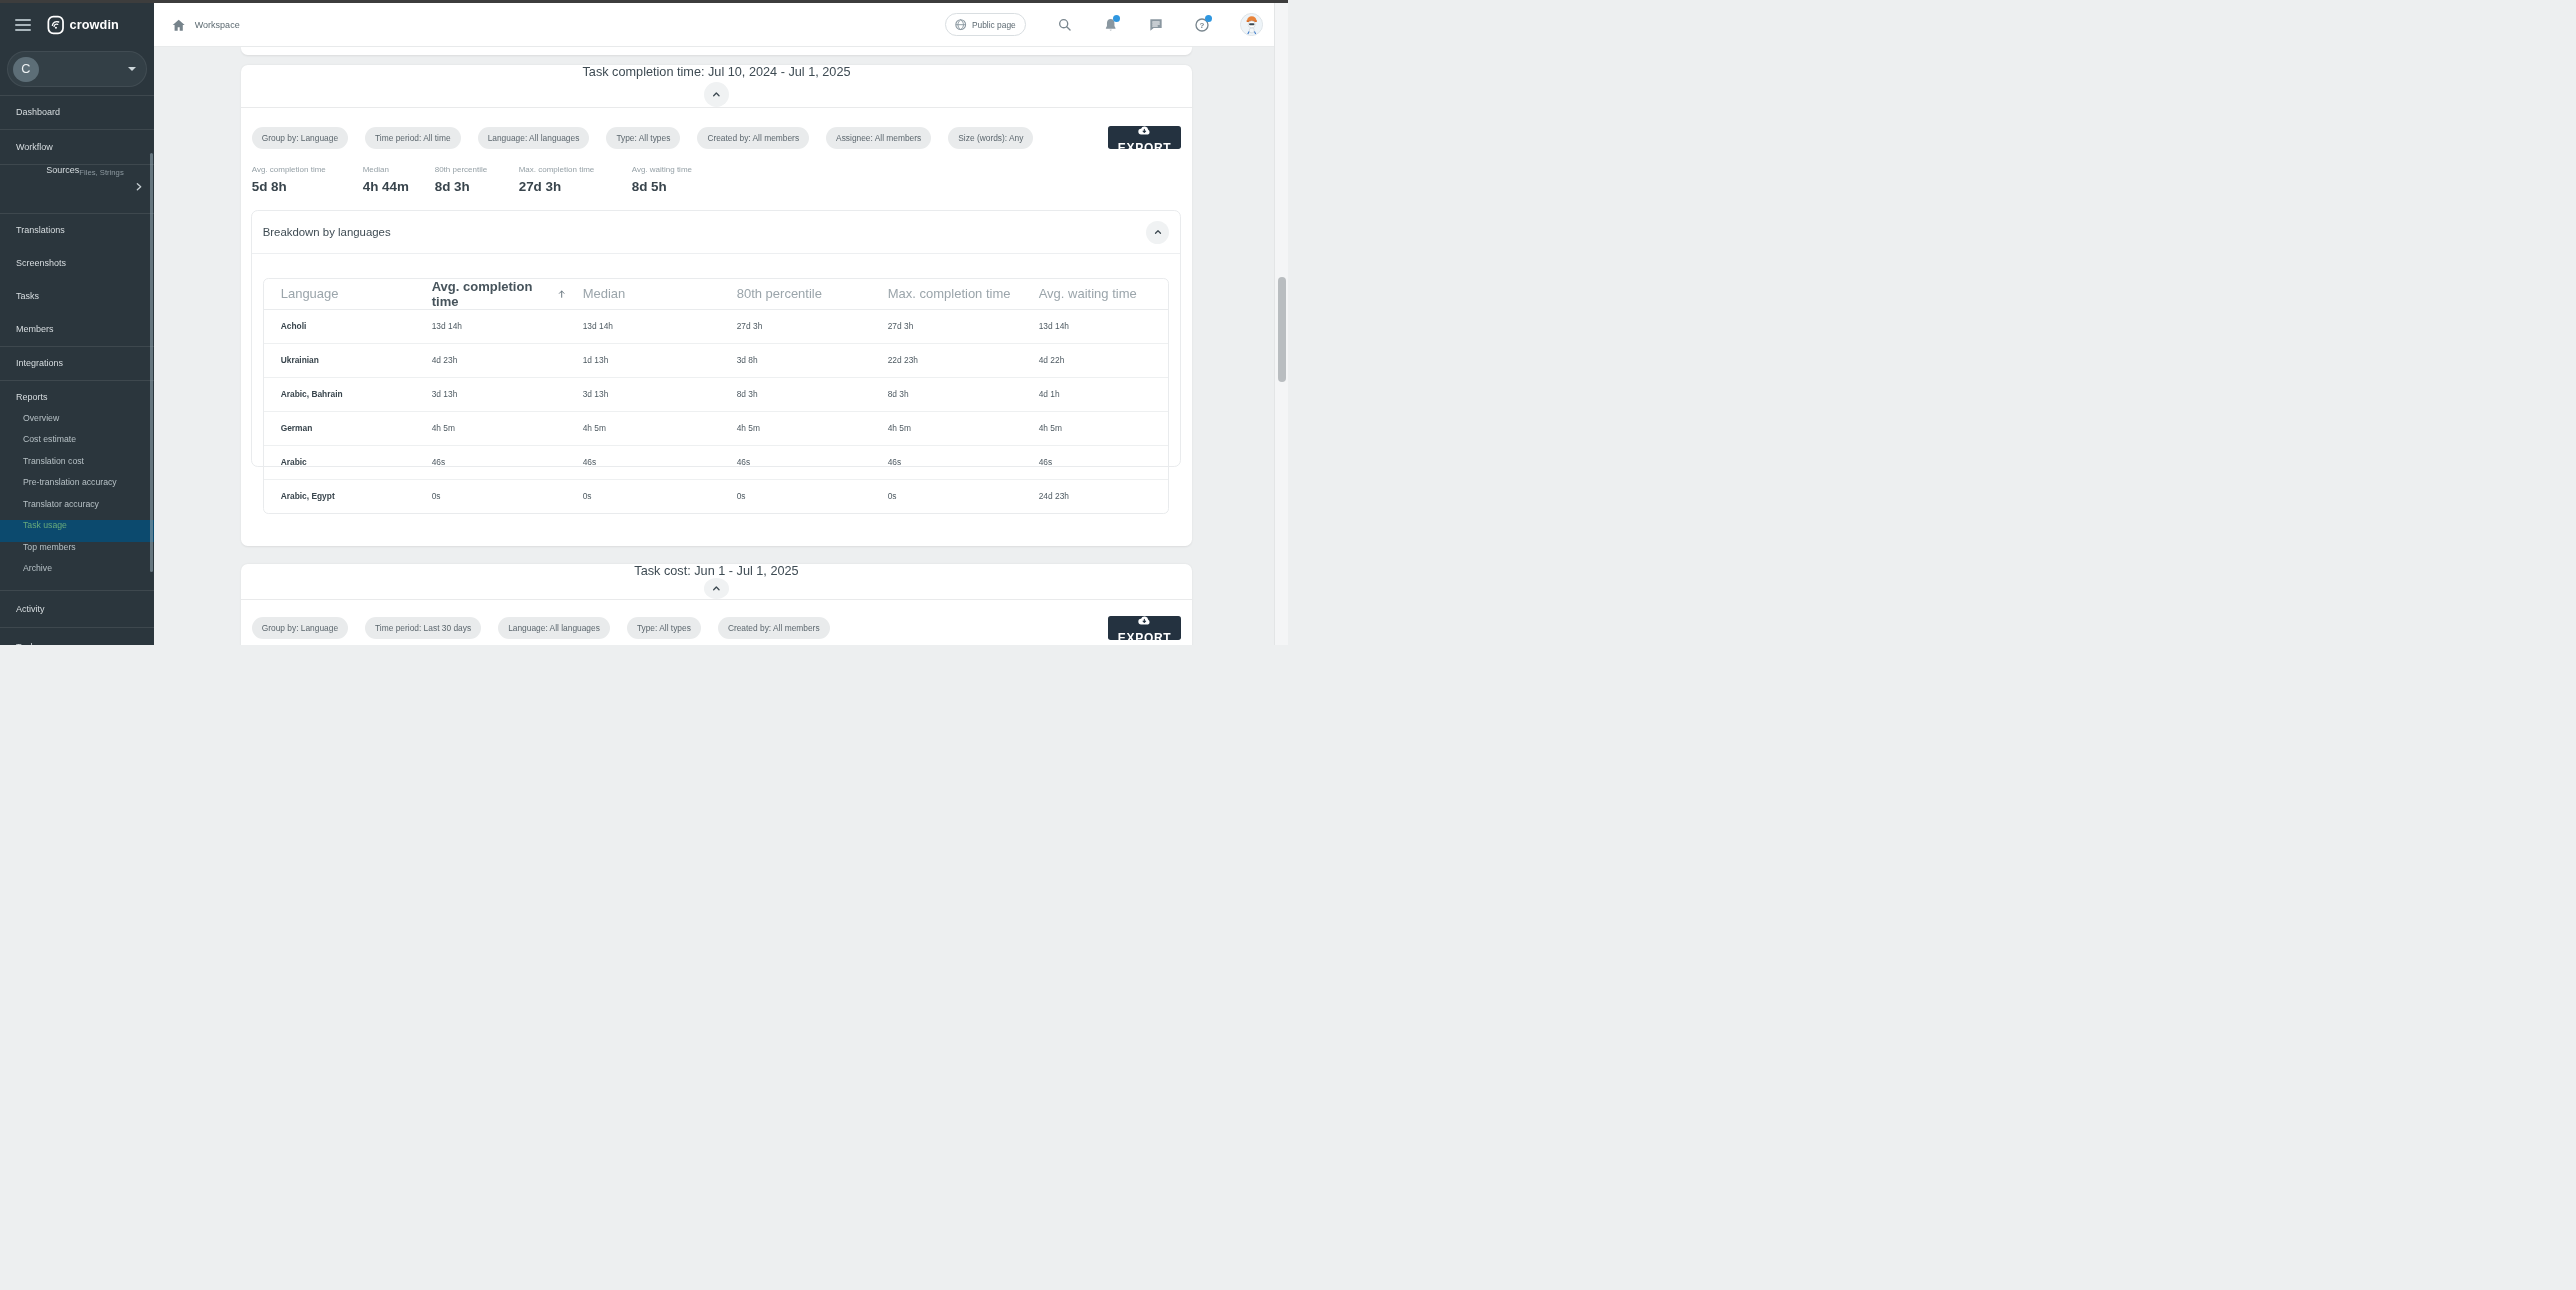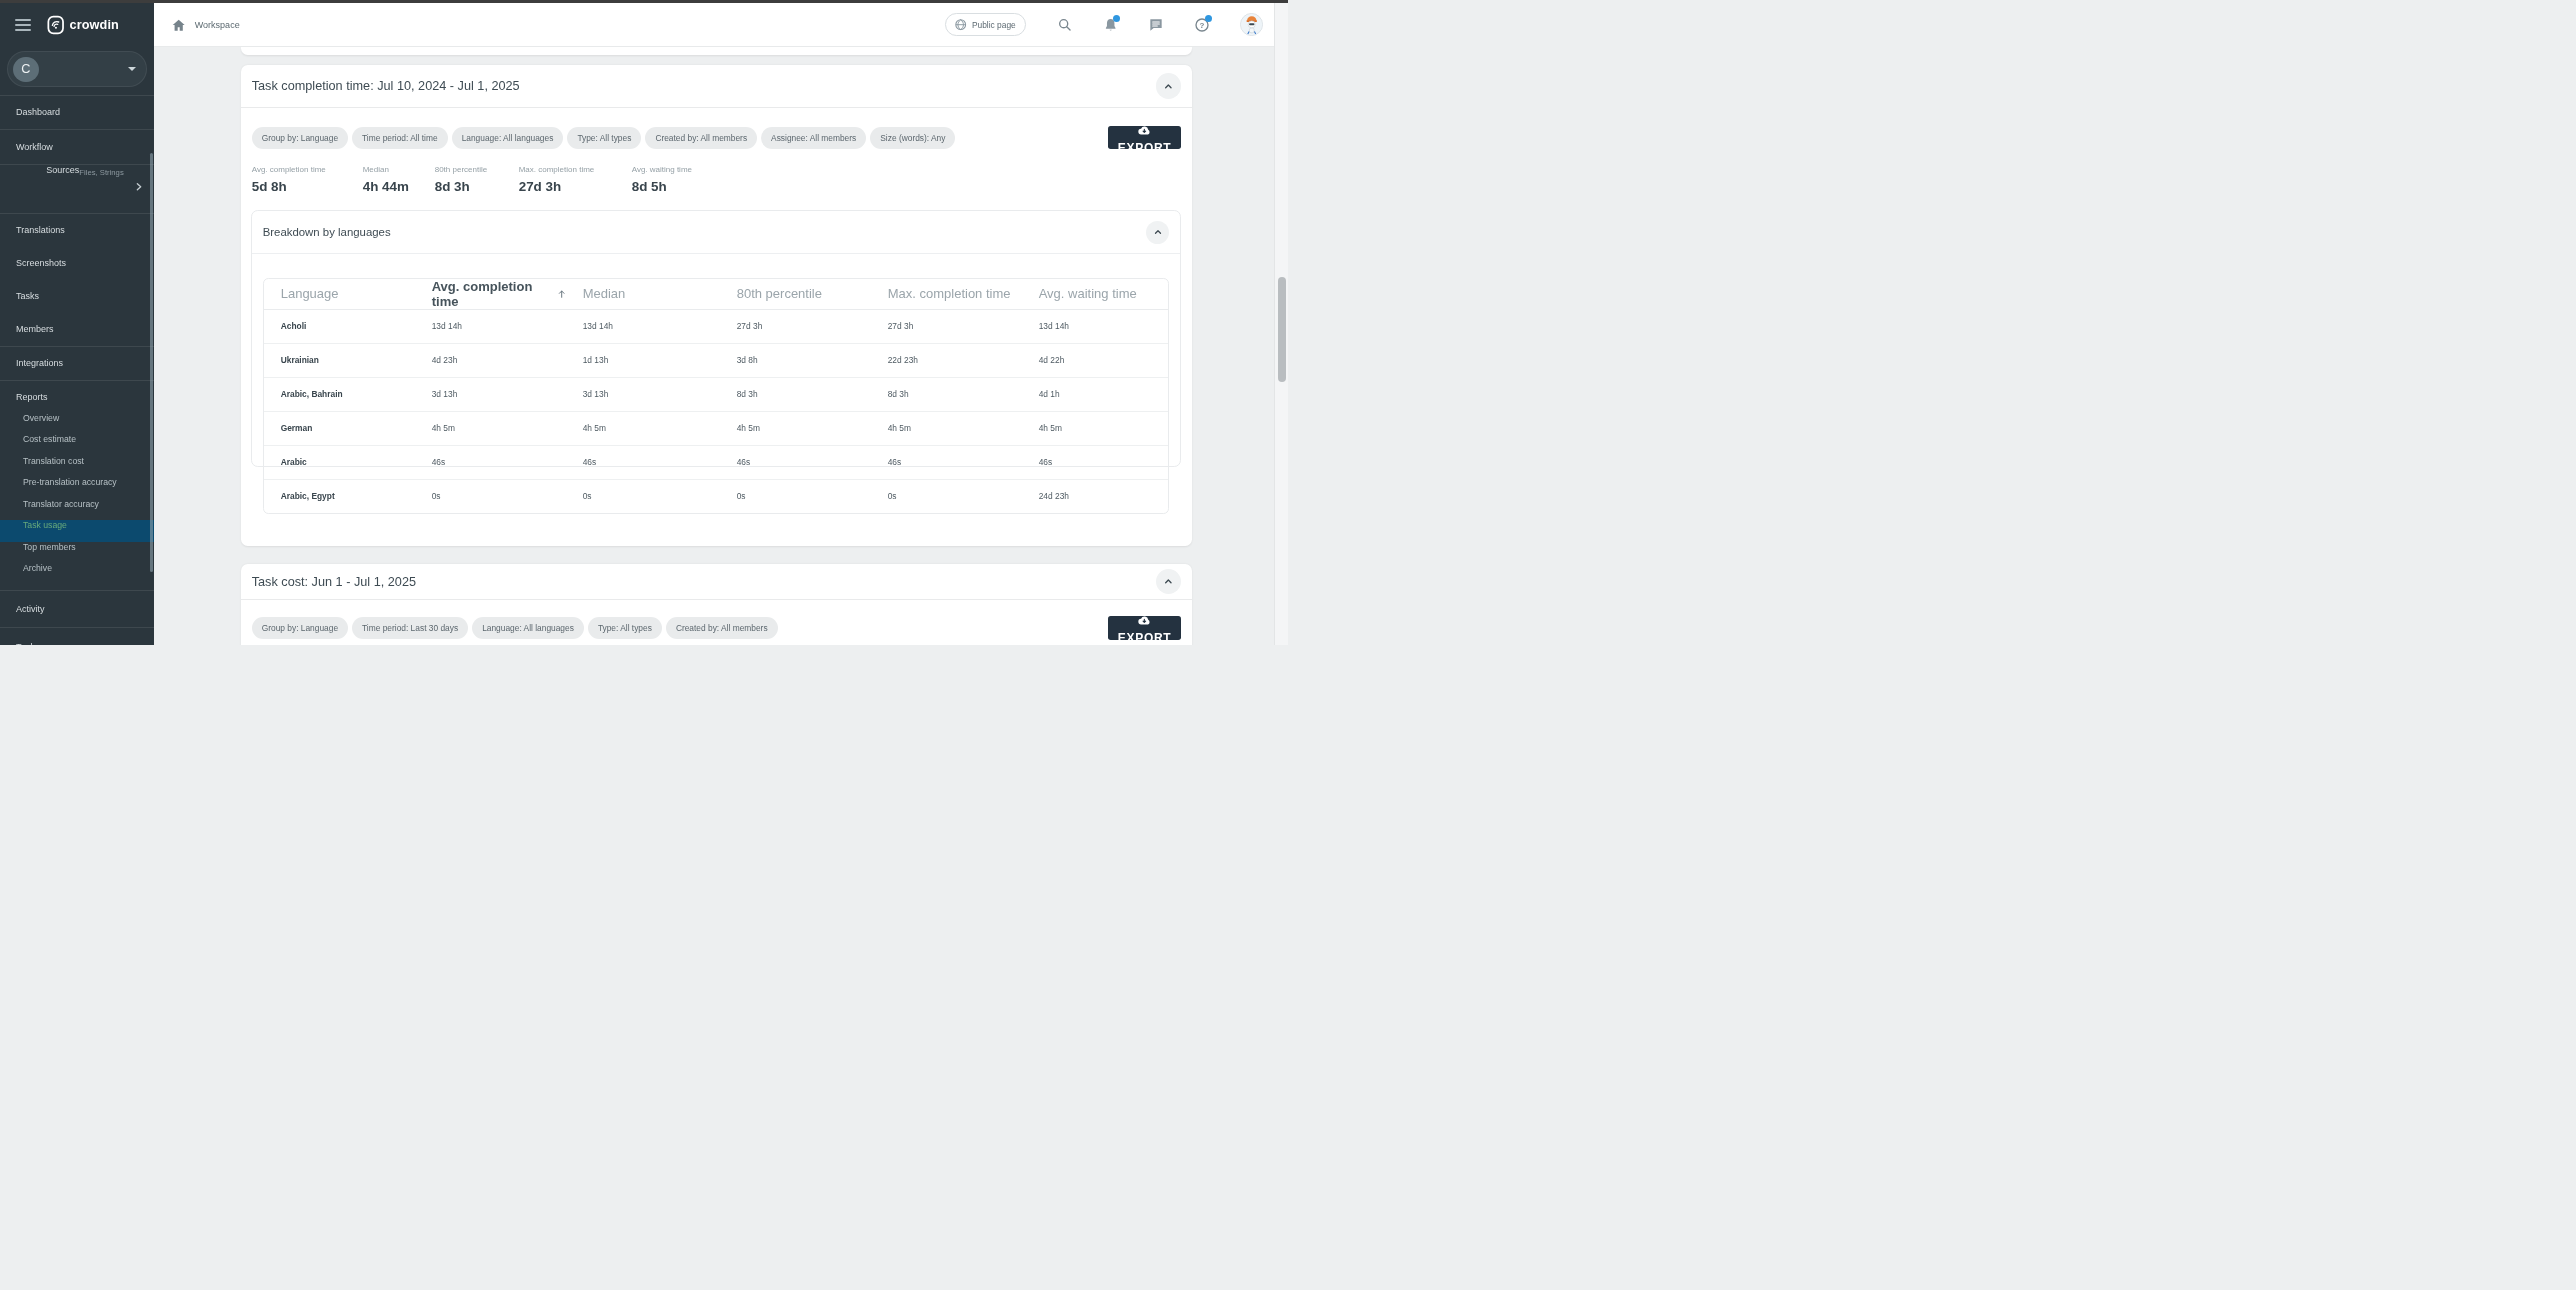--- a/index.html
+++ b/index.html
@@ -40,26 +40,26 @@
   .tb-icon { position:relative; width:14.8px; height:14.8px; display:flex; align-items:center; justify-content:center; cursor:pointer; }
   .dot { position:absolute; right:-2.7px; top:-2.7px; width:7.4px; height:7.4px; border-radius:50%; background:#2f97e0; }
   .tb-avatar { width:23px; height:23px; border-radius:50%; background:#eef4f8; border:0.7px solid #dde3e7; overflow:hidden; cursor:pointer; }
 
   
   .main { position:absolute; left:154px; top:47px; width:1120px; height:598px; background:#edeff0; overflow:hidden; }
   .partial-card { position:absolute; left:87px; top:0; width:951px; height:8px; background:#fff; border-radius:0 0 6.7px 6.7px; box-shadow:0 1.3px 2px rgba(0,0,0,.07); }
   .card { position:absolute; left:87px; width:951px; background:#fff; border-radius:6.7px; box-shadow:0 0.7px 2px rgba(0,0,0,.08); }
   .card1 { top:18px; height:481px; }
   .card2 { top:517px; height:134px; }
-  .card-head { display:flex; align-items:center; justify-content:space-between; padding:0 10.7px; border-bottom:0.7px solid #e9eaeb; }
+  .card-head { display:flex; align-items:center; justify-content:space-between; padding:0 10.7px; border-bottom:0.7px solid #e9eaeb;flex-direction:column; }
   .card1 .card-head { height:43px; }
   .card2 .card-head { height:36px; }
   .card-title { color:#3e4b53; font-size:12.7px; font-weight:500; }
   .collapse-btn { width:25.5px; height:25.5px; border-radius:50%; background:#f0f2f3; border:none; display:flex; align-items:center; justify-content:center; cursor:pointer; }
-  .filters-row { position:relative; margin-top:19px; padding:0 101px 0 10.7px; display:flex; flex-wrap:wrap; gap:4px; }
+  .filters-row { position:relative; margin-top:19px; padding:0 101px 0 10.7px; display:flex; flex-wrap:wrap; gap:17px; }
   .card2 .filters-row { margin-top:17.4px; }
   .chip { height:22px; display:inline-flex; align-items:center; padding:0 10px; background:#e9ebec; border-radius:11.4px; color:#5c676e; font-size:8.4px; cursor:pointer; white-space:nowrap; }
   .export-btn { position:absolute; right:10.7px; top:-1.3px; height:23.5px; display:inline-flex; align-items:center; gap:6px; padding:0 10px; background:#243240; color:#fff; border:none; border-radius:2.7px; font-size:12px; font-weight:bold; letter-spacing:0.7px; cursor:pointer; font-family:inherit;flex-direction:column; }
   .stats-row { display:flex; margin-top:16px; padding-left:10.7px; }
   .stat { display:flex; flex-direction:column; }
   .stat .s-label { color:#96a1a7; font-size:8px; }
   .stat .s-value { color:#39454d; font-size:13.4px; font-weight:600; margin-top:4.7px; }
   .stat.w1{width:111px}.stat.w2{width:72px}.stat.w3{width:84px}.stat.w4{width:113px}
   .panel { position:absolute; left:10px; top:145px; width:930px; height:257px; border:0.7px solid #e9ebed; border-radius:6.7px; background:#fff; }
   .panel-head { height:43px; display:flex; align-items:center; justify-content:space-between; padding:0 10.7px; border-bottom:0.7px solid #edeff1; }

